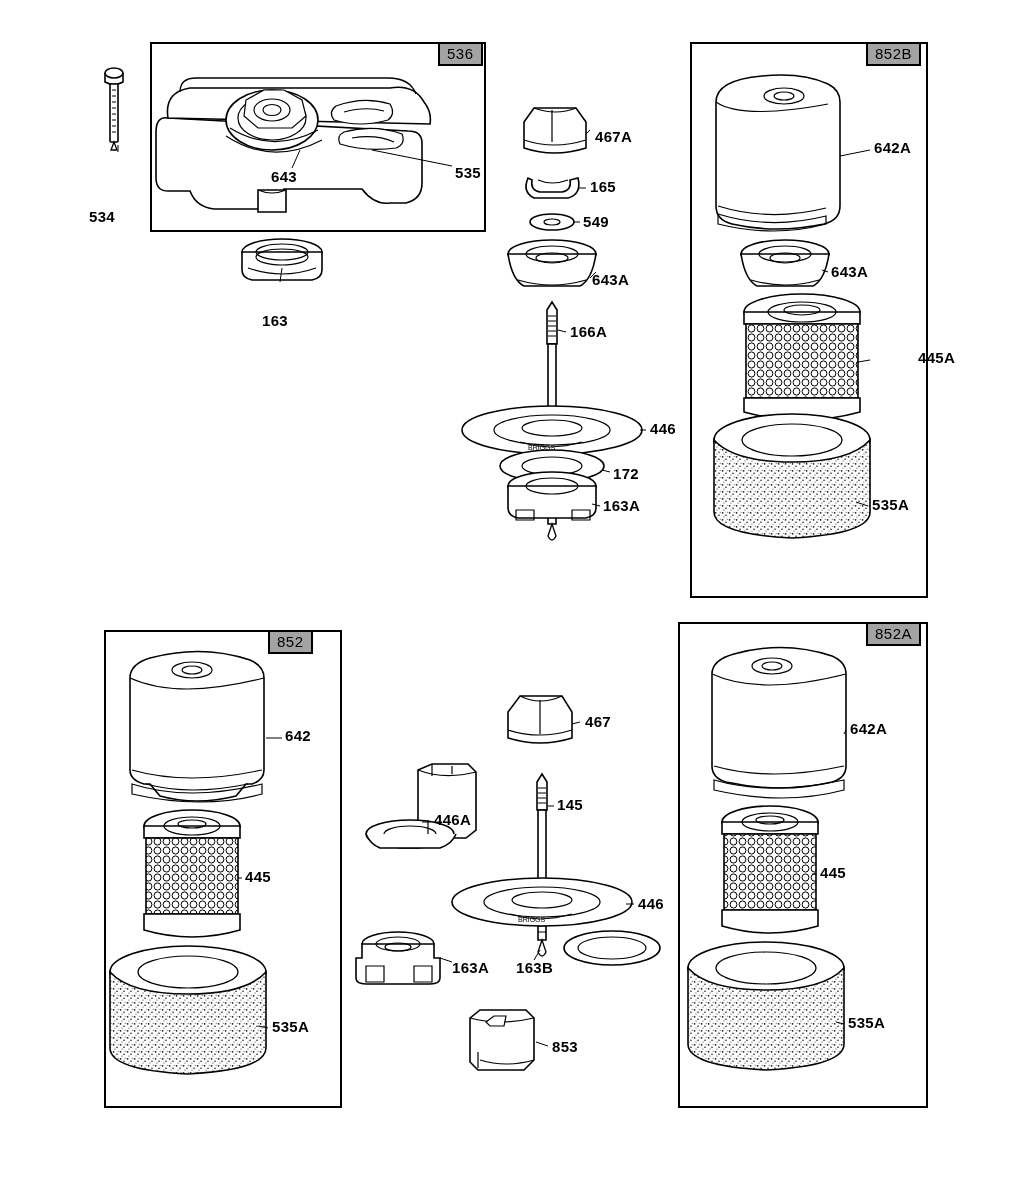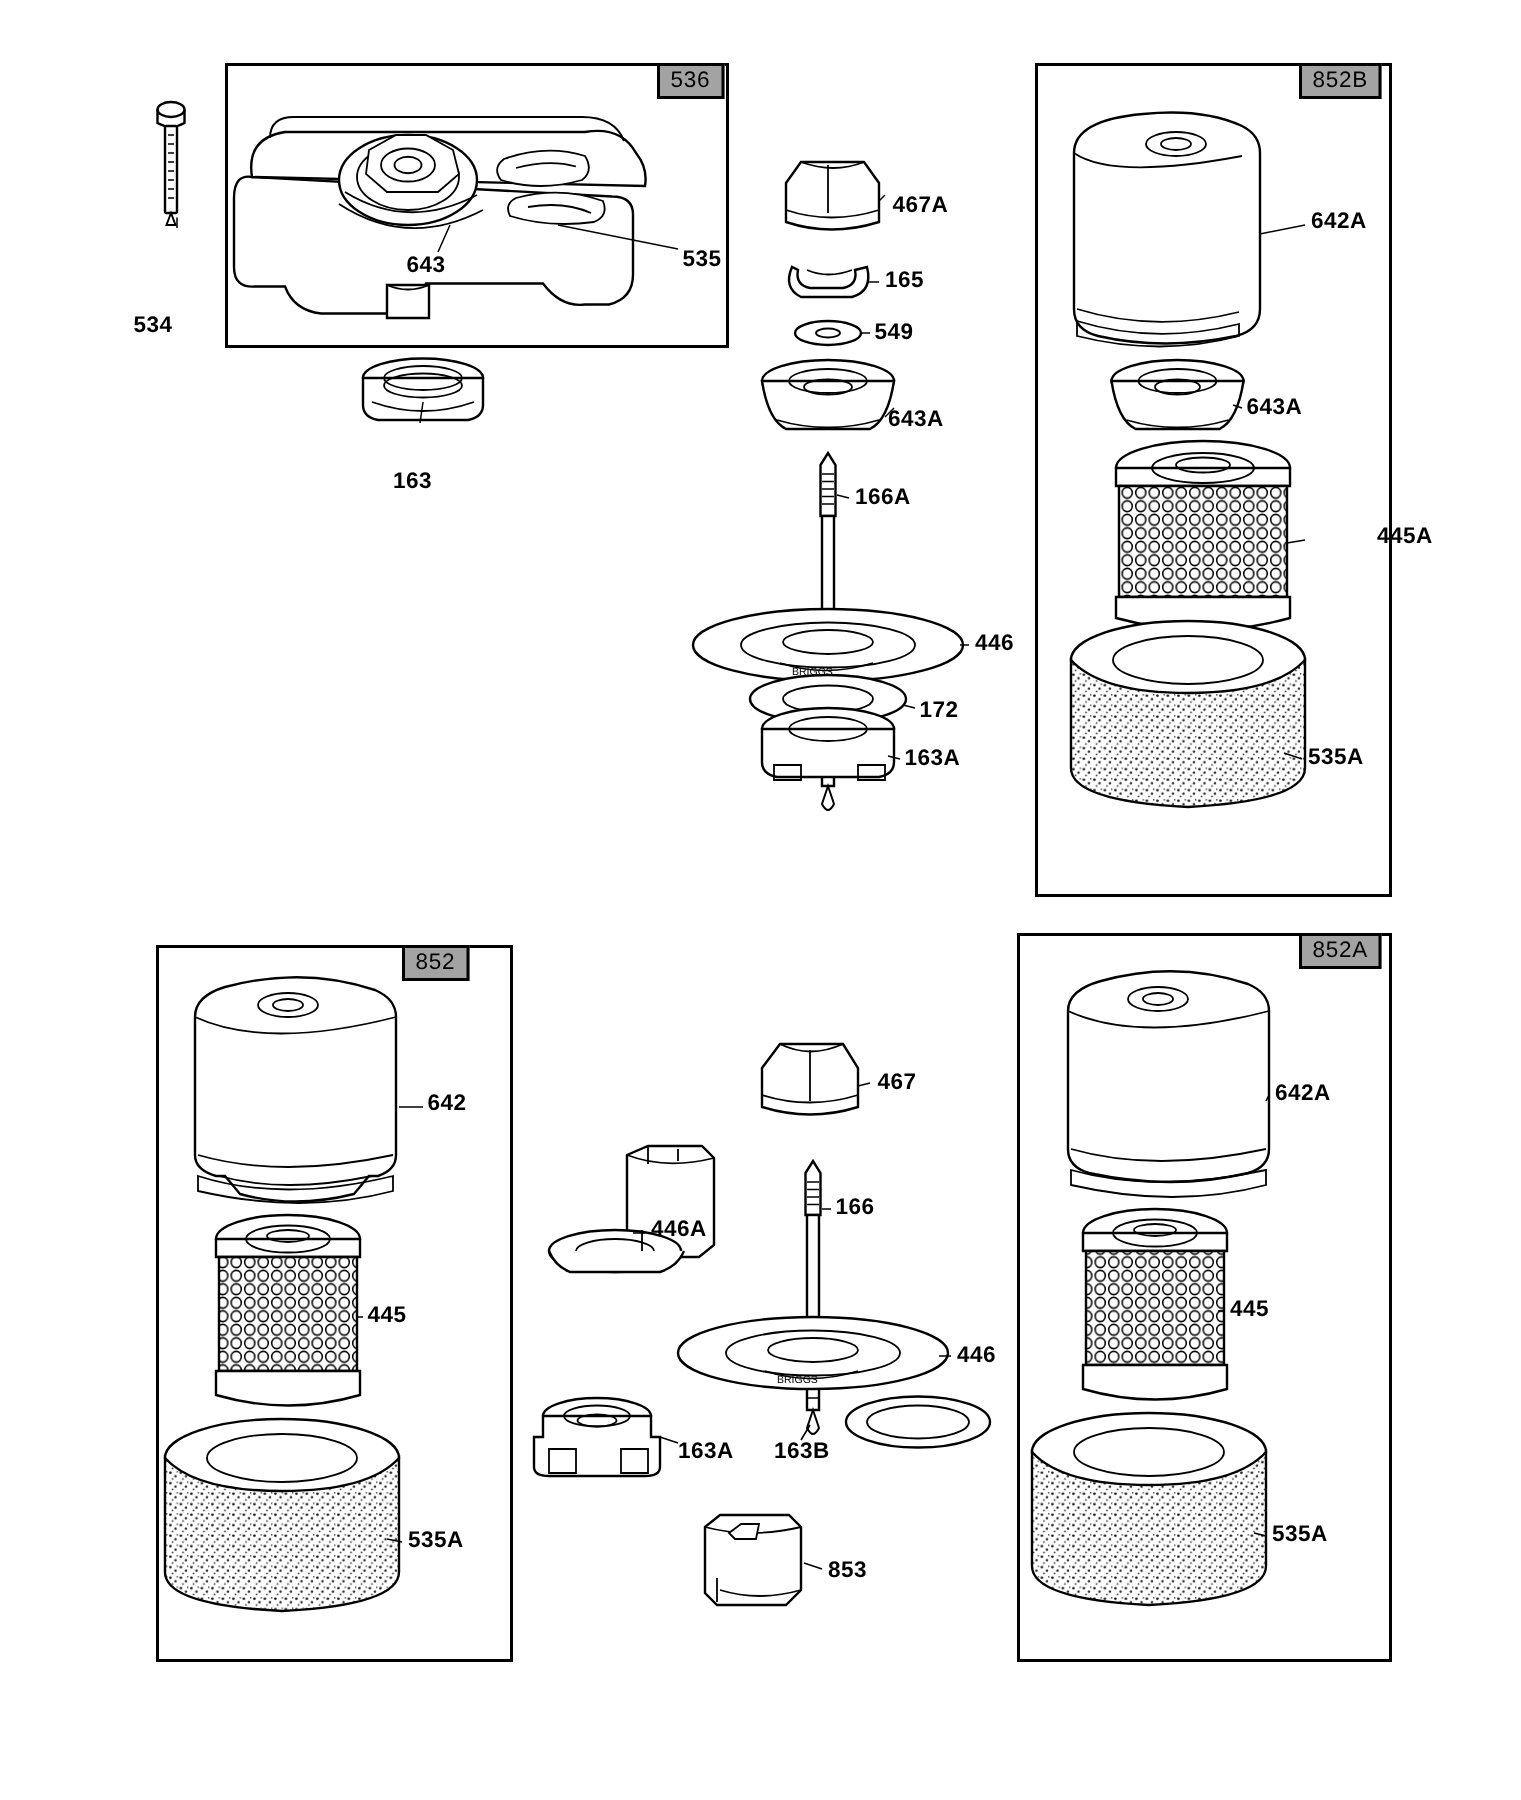--- a/index.html
+++ b/index.html
@@ -322,21 +322,21 @@
   <div class="lbl" style="left:603px;top:497px;">163A</div>
   <div class="lbl" style="left:874px;top:139px;">642A</div>
   <div class="lbl" style="left:831px;top:263px;">643A</div>
   <div class="lbl" style="left:874px;top:349px;margin-left:44px;">445A</div>
   <div class="lbl" style="left:872px;top:496px;">535A</div>
   <div class="lbl" style="left:285px;top:727px;">642</div>
   <div class="lbl" style="left:245px;top:868px;">445</div>
   <div class="lbl" style="left:272px;top:1018px;">535A</div>
   <div class="lbl" style="left:585px;top:713px;">467</div>
   <div class="lbl" style="left:434px;top:811px;">446A</div>
-  <div class="lbl" style="left:557px;top:796px;">166</div>
+  <div class="lbl" style="left:557px;top:796px;">145</div>
   <div class="lbl" style="left:638px;top:895px;">446</div>
   <div class="lbl" style="left:452px;top:959px;">163A</div>
   <div class="lbl" style="left:516px;top:959px;">163B</div>
   <div class="lbl" style="left:552px;top:1038px;">853</div>
   <div class="lbl" style="left:850px;top:720px;">642A</div>
   <div class="lbl" style="left:820px;top:864px;">445</div>
   <div class="lbl" style="left:848px;top:1014px;">535A</div>
 
 </div>
 

